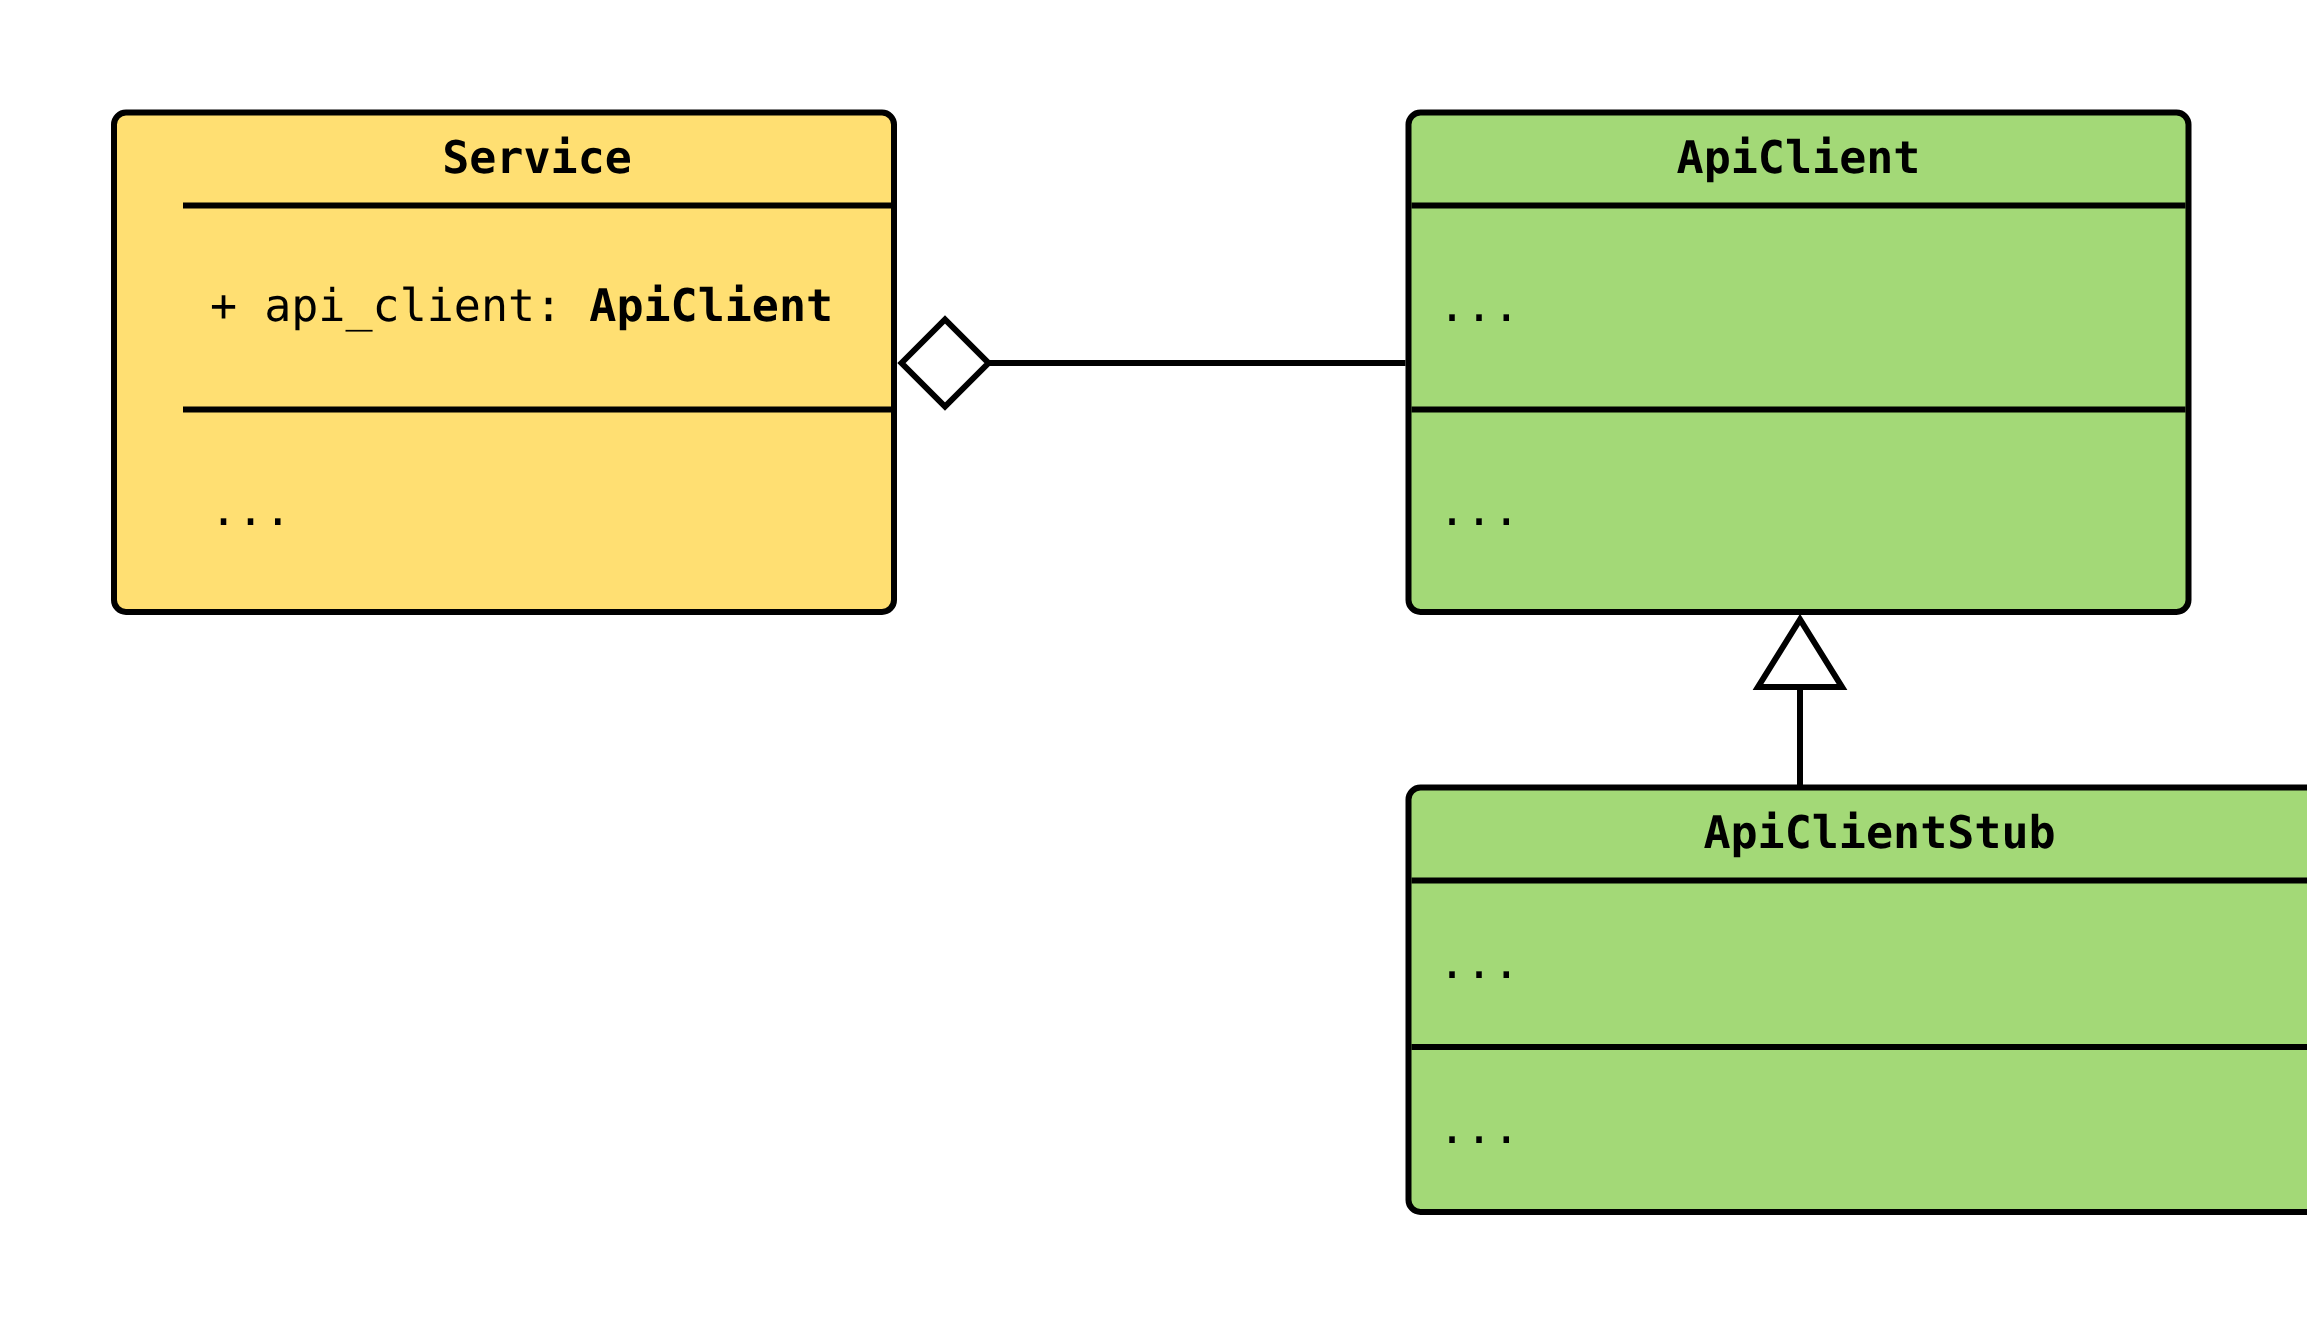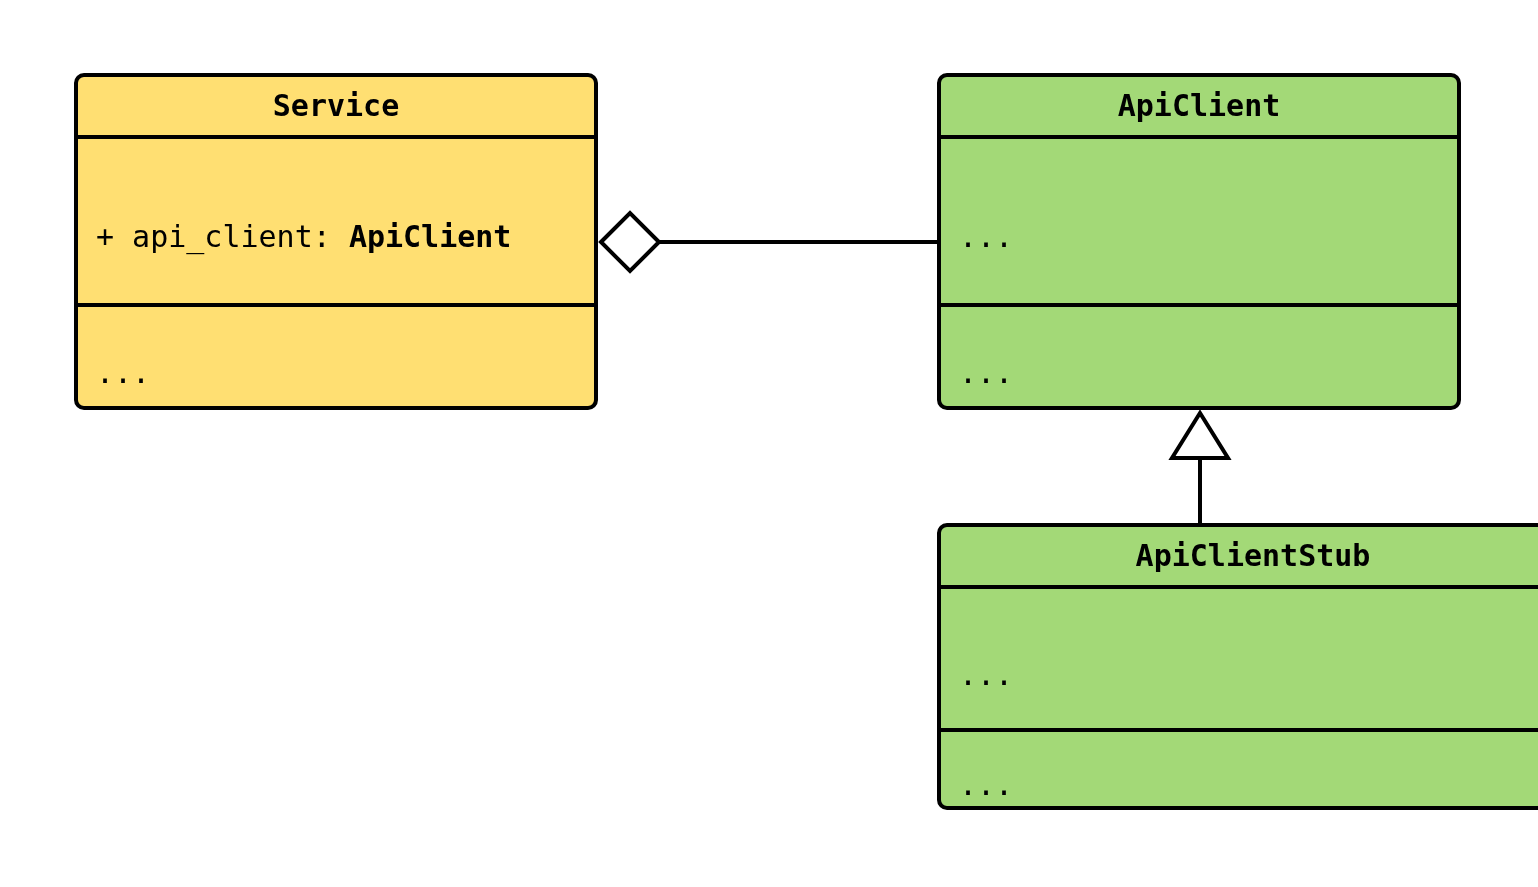--- a/index.html
+++ b/index.html
@@ -30,20 +30,21 @@
     border-radius: 10px;
     display: flex;
     flex-direction: column;
     font-size: 30px;
     line-height: 1.2;
   }
   .box-service {
     left: 74px; top: 73px;
     width: 524px; height: 337px;
     background: var(--service-fill, #ffdf72);
+    padding-left: 44px;
   }
   .box-api-client {
     left: 937px; top: 73px;
     width: 524px; height: 337px;
     background: var(--client-fill, #a3d977);
   }
   .box-api-client-stub {
     left: 937px; top: 523px;
     width: 632px; height: 287px;
     background: var(--client-fill, #a3d977);
@@ -56,21 +57,20 @@
     align-items: center;
     justify-content: center;
     font-weight: bold;
   }
   .section {
     display: flex;
     align-items: center;
     padding-left: 18px;
     white-space: pre;
     overflow: hidden;
-    margin-top: 32px;
   }
   .section.attrs {
     border-bottom: 4px solid var(--stroke, #000);
   }
   .box-service .section.attrs,
   .box-api-client .section.attrs {
     flex: 0 0 132px;
   }
   .box-api-client-stub .section.attrs {
     flex: 0 0 107px;

